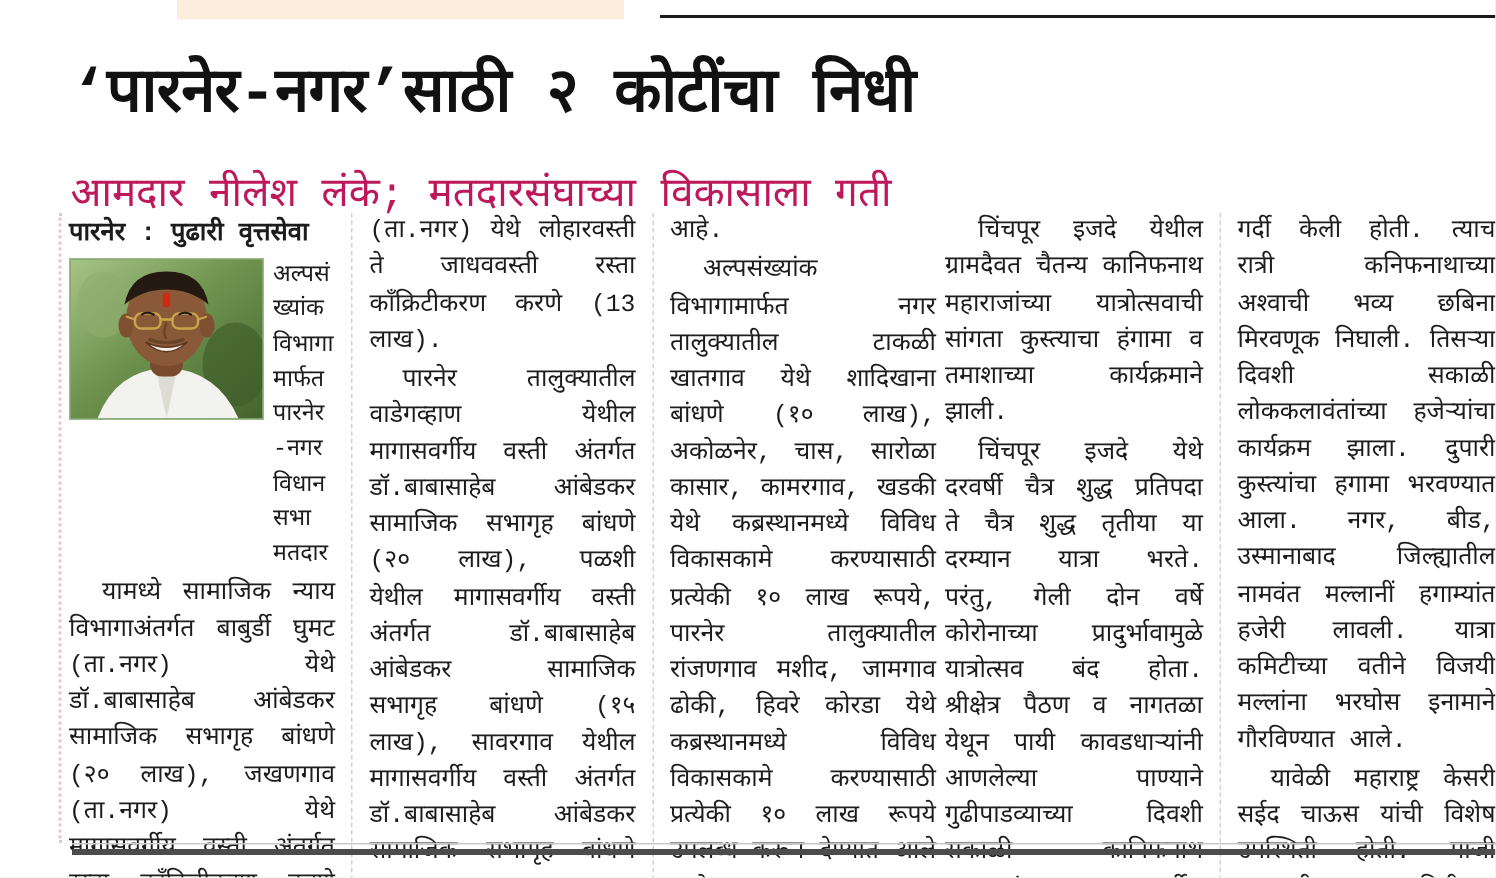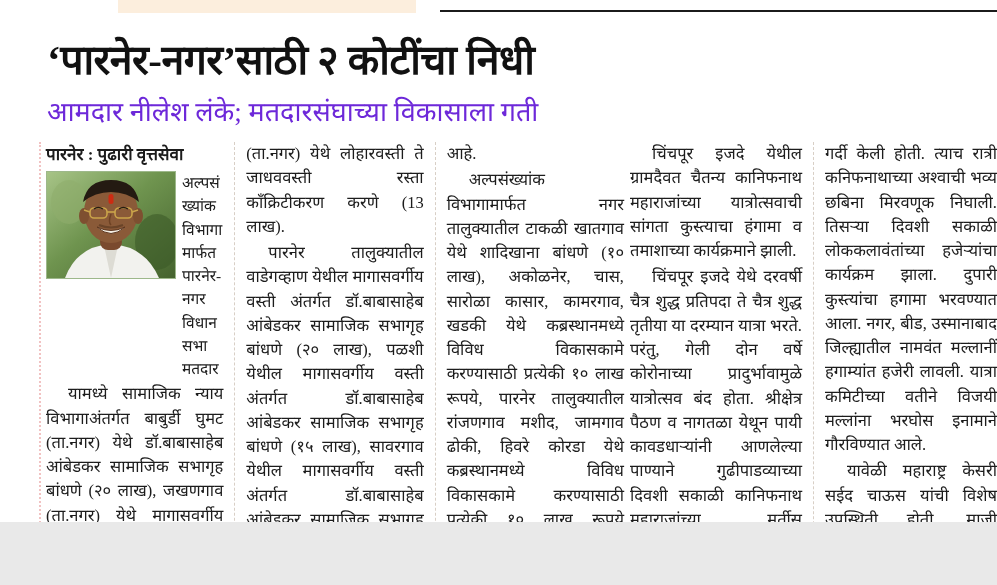--- a/index.html
+++ b/index.html
@@ -1,36 +1,36 @@
 <!DOCTYPE html>
 <html><head>
 <meta charset="utf-8">
 <style>
   html,body{margin:0;padding:0;background:#e9e9e9;}
   .page{
-    position:relative;width:997px;height:522px;background:#ffffff;
-    font-family:Liberation Serif, serif;
+    position:relative;width:997px;height:585px;background:#ffffff;
+    font-family:Liberation Mono, monospace;
     color:#1c1c1c;overflow:hidden;margin:0 auto;
   }
   
   .top-tint{position:absolute;left:118px;top:0;width:298px;height:13px;background:#fcEEDC;background:#fceedd;}
   .top-rule{position:absolute;left:440px;top:10px;width:557px;height:2px;background:#1b1b1b;}
   .left-pink-rule{position:absolute;left:39px;top:142px;height:420px;width:0;border-left:2px dotted rgba(224,120,120,.45);}
   .bottom-rule-light{position:absolute;left:48px;top:562px;width:949px;height:1px;background:#c9c9c9;}
   .bottom-rule{position:absolute;left:48px;top:566px;width:949px;height:4px;background:#4c4c4c;}
 
   
   .hl-left{
     position:absolute;left:47px;top:30px;width:578px;
     font-size:41px;font-weight:bold;letter-spacing:-.5px;
     white-space:nowrap;color:#111;
   }
   .sub-left{
-    position:absolute;left:47px;top:92px;width:578px;
-    font-size:27px;font-weight:500;white-space:nowrap;color:#6d28d9;
+    position:absolute;left:47px;top:108px;width:578px;
+    font-size:27px;font-weight:500;white-space:nowrap;color:#be185d;
   }
   
   .hl-right{
     position:absolute;left:630px;top:28px;width:367px;
     font-size:39px;font-weight:bold;line-height:1.2;letter-spacing:-.5px;color:#111;
   }
 
   
   .body-left{position:absolute;left:46px;top:142px;width:578px;display:flex;}
   .body-right{position:absolute;left:630px;top:142px;width:367px;display:flex;}

